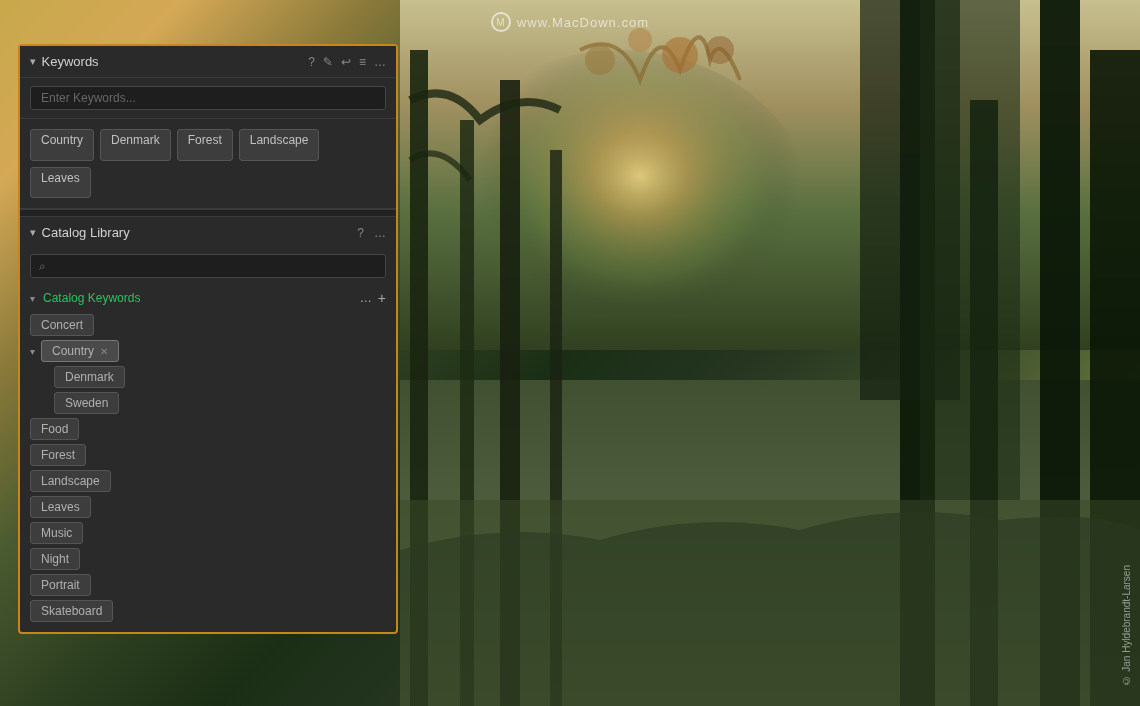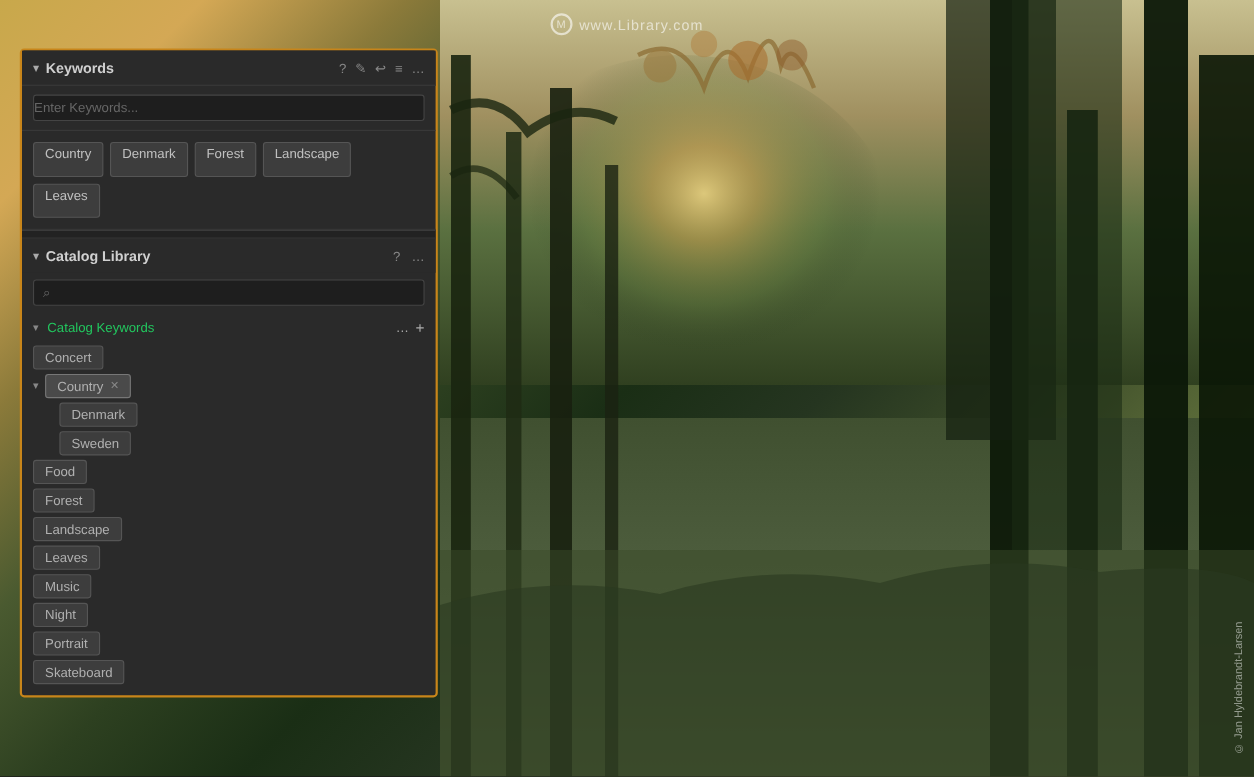--- a/index.html
+++ b/index.html
@@ -97,21 +97,21 @@
     }
     .section-toggle {
       color: #aaa;
       font-size: 11px;
       cursor: pointer;
     }
     .section-title {
       flex: 1;
       color: #d0d0d0;
       font-size: 13px;
-      font-weight: 700;
+      font-weight: 400;
     }
     .section-icons {
       display: flex;
       gap: 8px;
       align-items: center;
     }
     .section-icon {
       color: #888;
       font-size: 12px;
       cursor: pointer;
@@ -122,21 +122,21 @@
       padding: 8px 10px;
       border-bottom: 1px solid #3a3a3a;
     }
     .keyword-input {
       width: 100%;
       background: #1e1e1e;
       border: 1px solid #444;
       border-radius: 3px;
       color: #666;
       font-size: 12px;
-      padding: 4px 0;
+      padding: 4px 10px;
       outline: none;
     }
     .keyword-input::placeholder { color: #666; }
     .keyword-tag {
       background: #3d3d3d;
       border: 1px solid #555;
       border-radius: 3px;
       color: #c0c0c0;
       font-size: 12px;
       padding: 3px 10px;
@@ -335,21 +335,21 @@
 
     <rect x="400" y="500" width="740" height="206" fill="#3a4a28" opacity="0.5"></rect>
     <path d="M400,550 Q500,520 600,540 Q700,510 800,530 Q900,500 1000,520 Q1100,510 1140,530 L1140,706 L400,706Z" fill="#2a3820" opacity="0.6"></path>
   </svg>
 </div>
 
 <div class="watermark">
   <div class="watermark-icon">
     <span>M</span>
   </div>
-  <span>www.Library.com</span>
+  <span>www.MacDown.com</span>
 </div>
 
 <div class="copyright">© Jan Hyldebrandt-Larsen</div>
 
 <div class="left-panel">
 
   <div class="section-header">
     <span class="section-toggle">▾</span>
     <span class="section-title">Keywords</span>
     <div class="section-icons">

